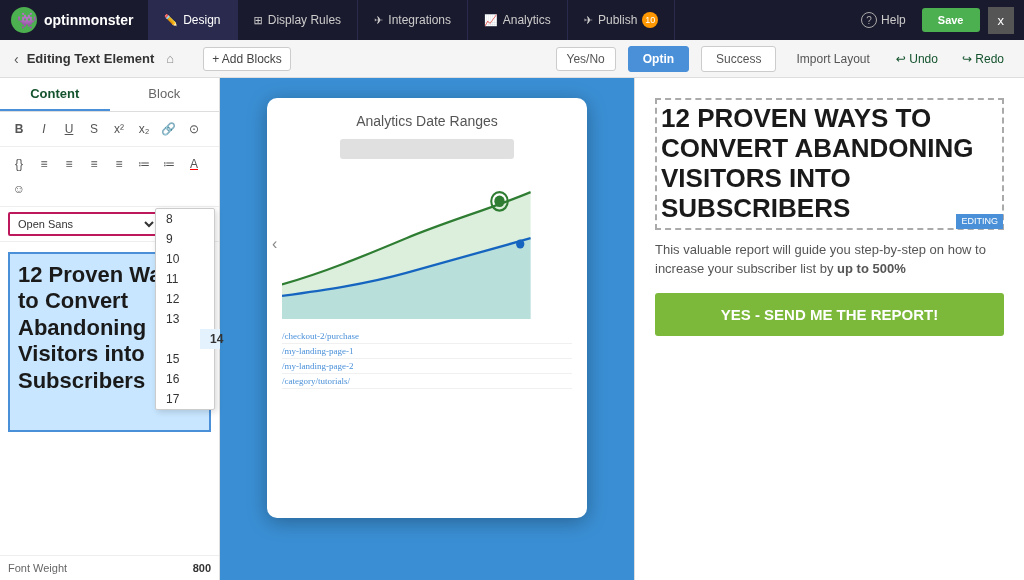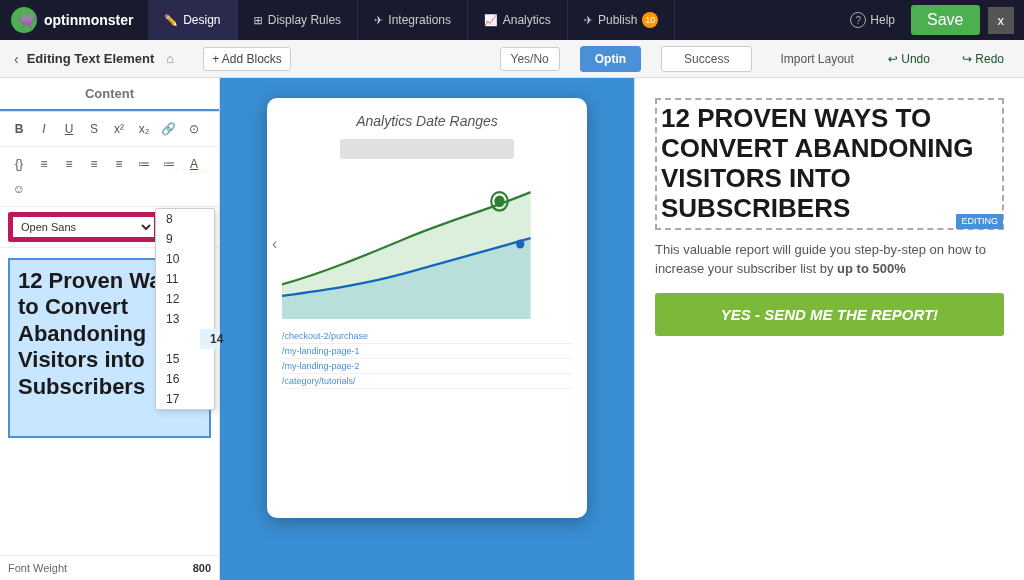--- a/index.html
+++ b/index.html
@@ -67,22 +67,22 @@
       align-items: center;
       justify-content: center;
       font-size: 10px;
       color: #aaa;
     }
     .nav-save-btn {
       background: #4caf50;
       color: white;
       border: none;
       padding: 6px 16px;
-      font-size: 16px;
-      font-weight: normal;
+      font-size: 11px;
+      font-weight: bold;
       cursor: pointer;
       border-radius: 3px;
     }
     .nav-close-btn {
       background: #555;
       color: white;
       border: none;
       padding: 6px 10px;
       font-size: 13px;
       cursor: pointer;
@@ -144,21 +144,21 @@
       color: #444;
       cursor: pointer;
       padding: 4px 8px;
       border: 1px solid #ccc;
       border-radius: 3px;
       background: white;
     }
     .sub-nav-right {
       display: flex;
       align-items: center;
-      gap: 20px;
+      gap: 12px;
       margin-left: auto;
     }
     .yes-no-btn {
       font-size: 12px;
       padding: 4px 10px;
       border: 1px solid #ccc;
       border-radius: 3px;
       background: white;
       cursor: pointer;
       color: #555;
@@ -168,21 +168,21 @@
       padding: 5px 14px;
       border: 1px solid #4a90d9;
       border-radius: 3px;
       background: #4a90d9;
       color: white;
       cursor: pointer;
       font-weight: bold;
     }
     .success-tab {
       font-size: 12px;
-      padding: 5px 22px;
+      padding: 5px 14px;
       border: 1px solid #ccc;
       border-radius: 3px;
       background: white;
       cursor: pointer;
       color: #555;
     }
     .import-layout-btn {
       font-size: 12px;
       color: #555;
       cursor: pointer;
@@ -222,21 +222,21 @@
     .panel-tab {
       flex: 1;
       text-align: center;
       padding: 8px 0;
       font-size: 13px;
       cursor: pointer;
       color: #666;
       border-bottom: 2px solid transparent;
     }
     .panel-tab.active {
-      color: #737373;
+      color: #14532d;
       border-bottom: 2px solid #4a90d9;
       font-weight: 600;
     }
 
     .toolbar-row {
       display: flex;
       align-items: center;
       padding: 6px 8px;
       gap: 3px;
       border-bottom: 1px solid #eee;
@@ -262,21 +262,21 @@
       display: flex;
       align-items: center;
       padding: 5px 8px;
       gap: 4px;
       border-bottom: 1px solid #eee;
     }
     .font-select {
       flex: 1;
       font-size: 11px;
       padding: 3px 4px;
-      border: 5px solid #be185d;
+      border: 2px solid #be185d;
       border-radius: 2px;
       cursor: pointer;
       background: white;
       color: #333;
     }
     .font-size-input {
       width: 36px;
       font-size: 11px;
       padding: 3px 4px;
       border: 1px solid #ccc;
@@ -397,21 +397,20 @@
       overflow: hidden;
       padding: 15px;
       position: relative;
       margin-top: 10px;
     }
     .canvas-card-title {
       font-size: 14px;
       color: #555;
       text-align: center;
       margin-bottom: 10px;
-      font-style: italic;
     }
     .chart-placeholder {
       background: #e0e0e0;
       height: 20px;
       border-radius: 3px;
       width: 60%;
       margin: 0 auto 10px auto;
     }
     .chart-area {
       position: relative;
@@ -441,20 +440,21 @@
     }
     .url-list {
       list-style: none;
       padding: 0;
     }
     .url-list li {
       font-size: 9px;
       color: #4a90d9;
       padding: 2px 0;
       border-bottom: 1px solid #f0f0f0;
+      font-family: Liberation Serif, serif;
     }
 
     
     .right-panel {
       width: 390px;
       background: white;
       display: flex;
       flex-direction: column;
       padding: 20px;
       border-left: 1px solid #ddd;
@@ -503,21 +503,20 @@
       width: 100%;
       background: #7cb93a;
       color: white;
       border: none;
       padding: 13px;
       font-size: 15px;
       font-weight: bold;
       cursor: pointer;
       border-radius: 3px;
       text-transform: uppercase;
-      font-style: italic;
     }
   </style>
 </head>
 <body>
 
 <div class="top-nav">
   <div class="nav-logo">
 
     <svg width="28" height="28" viewBox="0 0 28 28">
       <circle cx="14" cy="14" r="13" fill="#4caf50"></circle>
@@ -575,20 +574,21 @@
     <span class="undo-btn">↩ Undo</span>
     <span class="redo-btn">↪ Redo</span>
   </div>
 </div>
 
 <div class="main-layout">
 
   <div class="left-panel">
     <div class="panel-tabs">
       <div class="panel-tab active">Content</div>
+      <div class="panel-tab">Block</div>
     </div>
 
     <div class="toolbar-row">
       <span class="tb-btn bold">B</span>
       <span class="tb-btn italic">I</span>
       <span class="tb-btn underline">U</span>
       <span class="tb-btn">S</span>
       <span class="tb-btn">x²</span>
       <span class="tb-btn">x₂</span>
       <span class="tb-btn">🔗</span>

